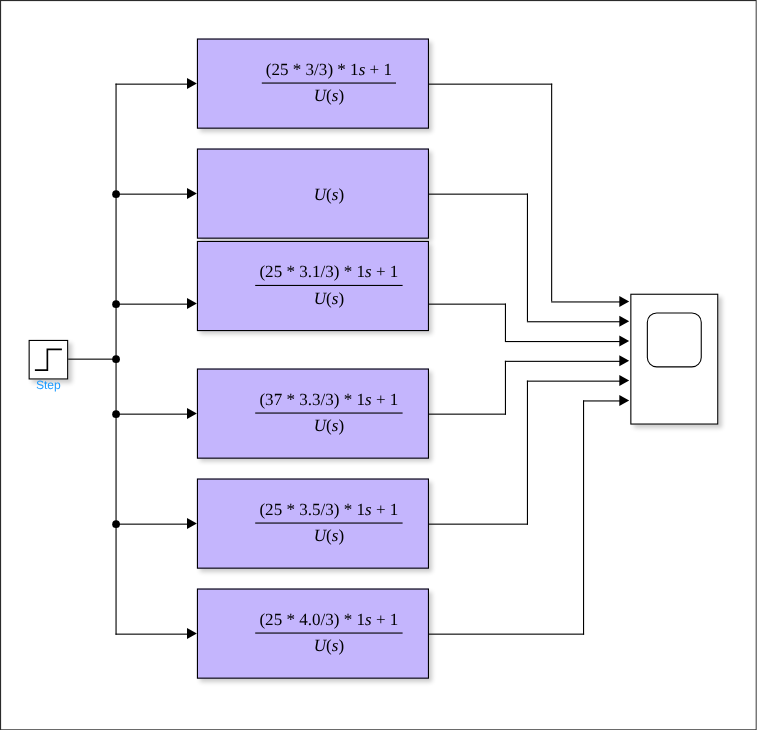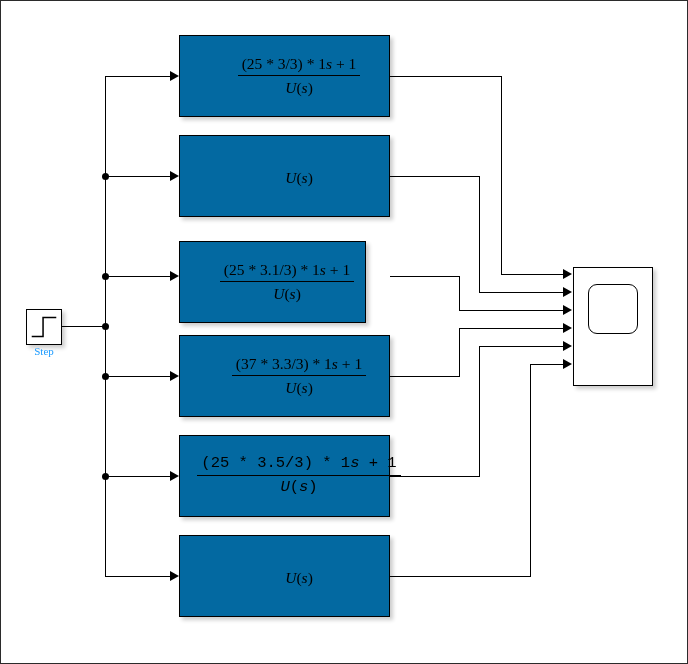--- a/index.html
+++ b/index.html
@@ -40,21 +40,21 @@
     height: 0;
     border-top: 5px solid transparent;
     border-bottom: 5px solid transparent;
     border-left: 9px solid #000000;
   }
 
   
   .tf-block {
     position: absolute;
     box-sizing: border-box;
-    background: #0369a1;
+    background: #c4b5fd;
     border: 1.6px solid #000000;
     box-shadow: 3px 3px 4px rgba(0,0,0,0.20);
     display: flex;
     align-items: center;
     justify-content: center;
     padding-left: 29px;
   }
   .frac {
     display: inline-block;
     text-align: center;
@@ -80,21 +80,21 @@
   .step-block {
     position: absolute;
     box-sizing: border-box;
     background: #ffffff;
     border: 1.6px solid #000000;
     box-shadow: 3px 3px 4px rgba(0,0,0,0.20);
   }
   .step-label {
     position: absolute;
     color: #1e9cff;
-    font-family: Liberation Serif, serif;
+    font-family: Liberation Sans, sans-serif;
     font-size: 11px;
     white-space: nowrap;
     text-align: center;
   }
 
   
   .scope-block {
     position: absolute;
     box-sizing: border-box;
     background: #ffffff;
@@ -155,43 +155,44 @@
       <span class="den"><i>U</i><span>(</span><i>s</i><span>)</span></span>
     </span>
   </div>
 
   <div class="tf-block" style="left:178px; top:134px; width:211px; height:82px;">
     <span class="frac">
       <span class="den"><i>U</i><span>(</span><i>s</i><span>)</span></span>
     </span>
   </div>
 
-  <div class="tf-block" style="left:178px; top:240px; width:187px; height:82px;">
+  <div class="tf-block" style="left:178px; top:218px; width:211px; height:82px;">
     <span class="frac">
       <span class="num"><span>(25 * 3.1/3) * 1</span><i>s</i><span> + 1</span></span>
       <span class="den"><i>U</i><span>(</span><i>s</i><span>)</span></span>
     </span>
   </div>
 
   <div class="tf-block" style="left:178px; top:334px; width:211px; height:82px;">
     <span class="frac">
       <span class="num"><span>(37 * 3.3/3) * 1</span><i>s</i><span> + 1</span></span>
       <span class="den"><i>U</i><span>(</span><i>s</i><span>)</span></span>
     </span>
   </div>
 
-  <div class="tf-block" style="left:178px; top:434px; width:211px; height:82px;font-family:Liberation Mono, monospace;">
+  <div class="tf-block" style="left:178px; top:434px; width:211px; height:82px;">
     <span class="frac">
       <span class="num"><span>(25 * 3.5/3) * 1</span><i>s</i><span> + 1</span></span>
       <span class="den"><i>U</i><span>(</span><i>s</i><span>)</span></span>
     </span>
   </div>
 
   <div class="tf-block" style="left:178px; top:534px; width:211px; height:82px;">
     <span class="frac">
+      <span class="num"><span>(25 * 4.0/3) * 1</span><i>s</i><span> + 1</span></span>
       <span class="den"><i>U</i><span>(</span><i>s</i><span>)</span></span>
     </span>
   </div>
 
   <div class="wire-h" style="left:389px; top:75px; width:112px;"></div>
   <div class="wire-v" style="left:500px; top:75px; height:198px;"></div>
   <div class="wire-h" style="left:500px; top:273px; width:64px;"></div>
   <div class="arrow" style="left:562px; top:268px;"></div>
 
   <div class="wire-h" style="left:389px; top:175px; width:90px;"></div>

